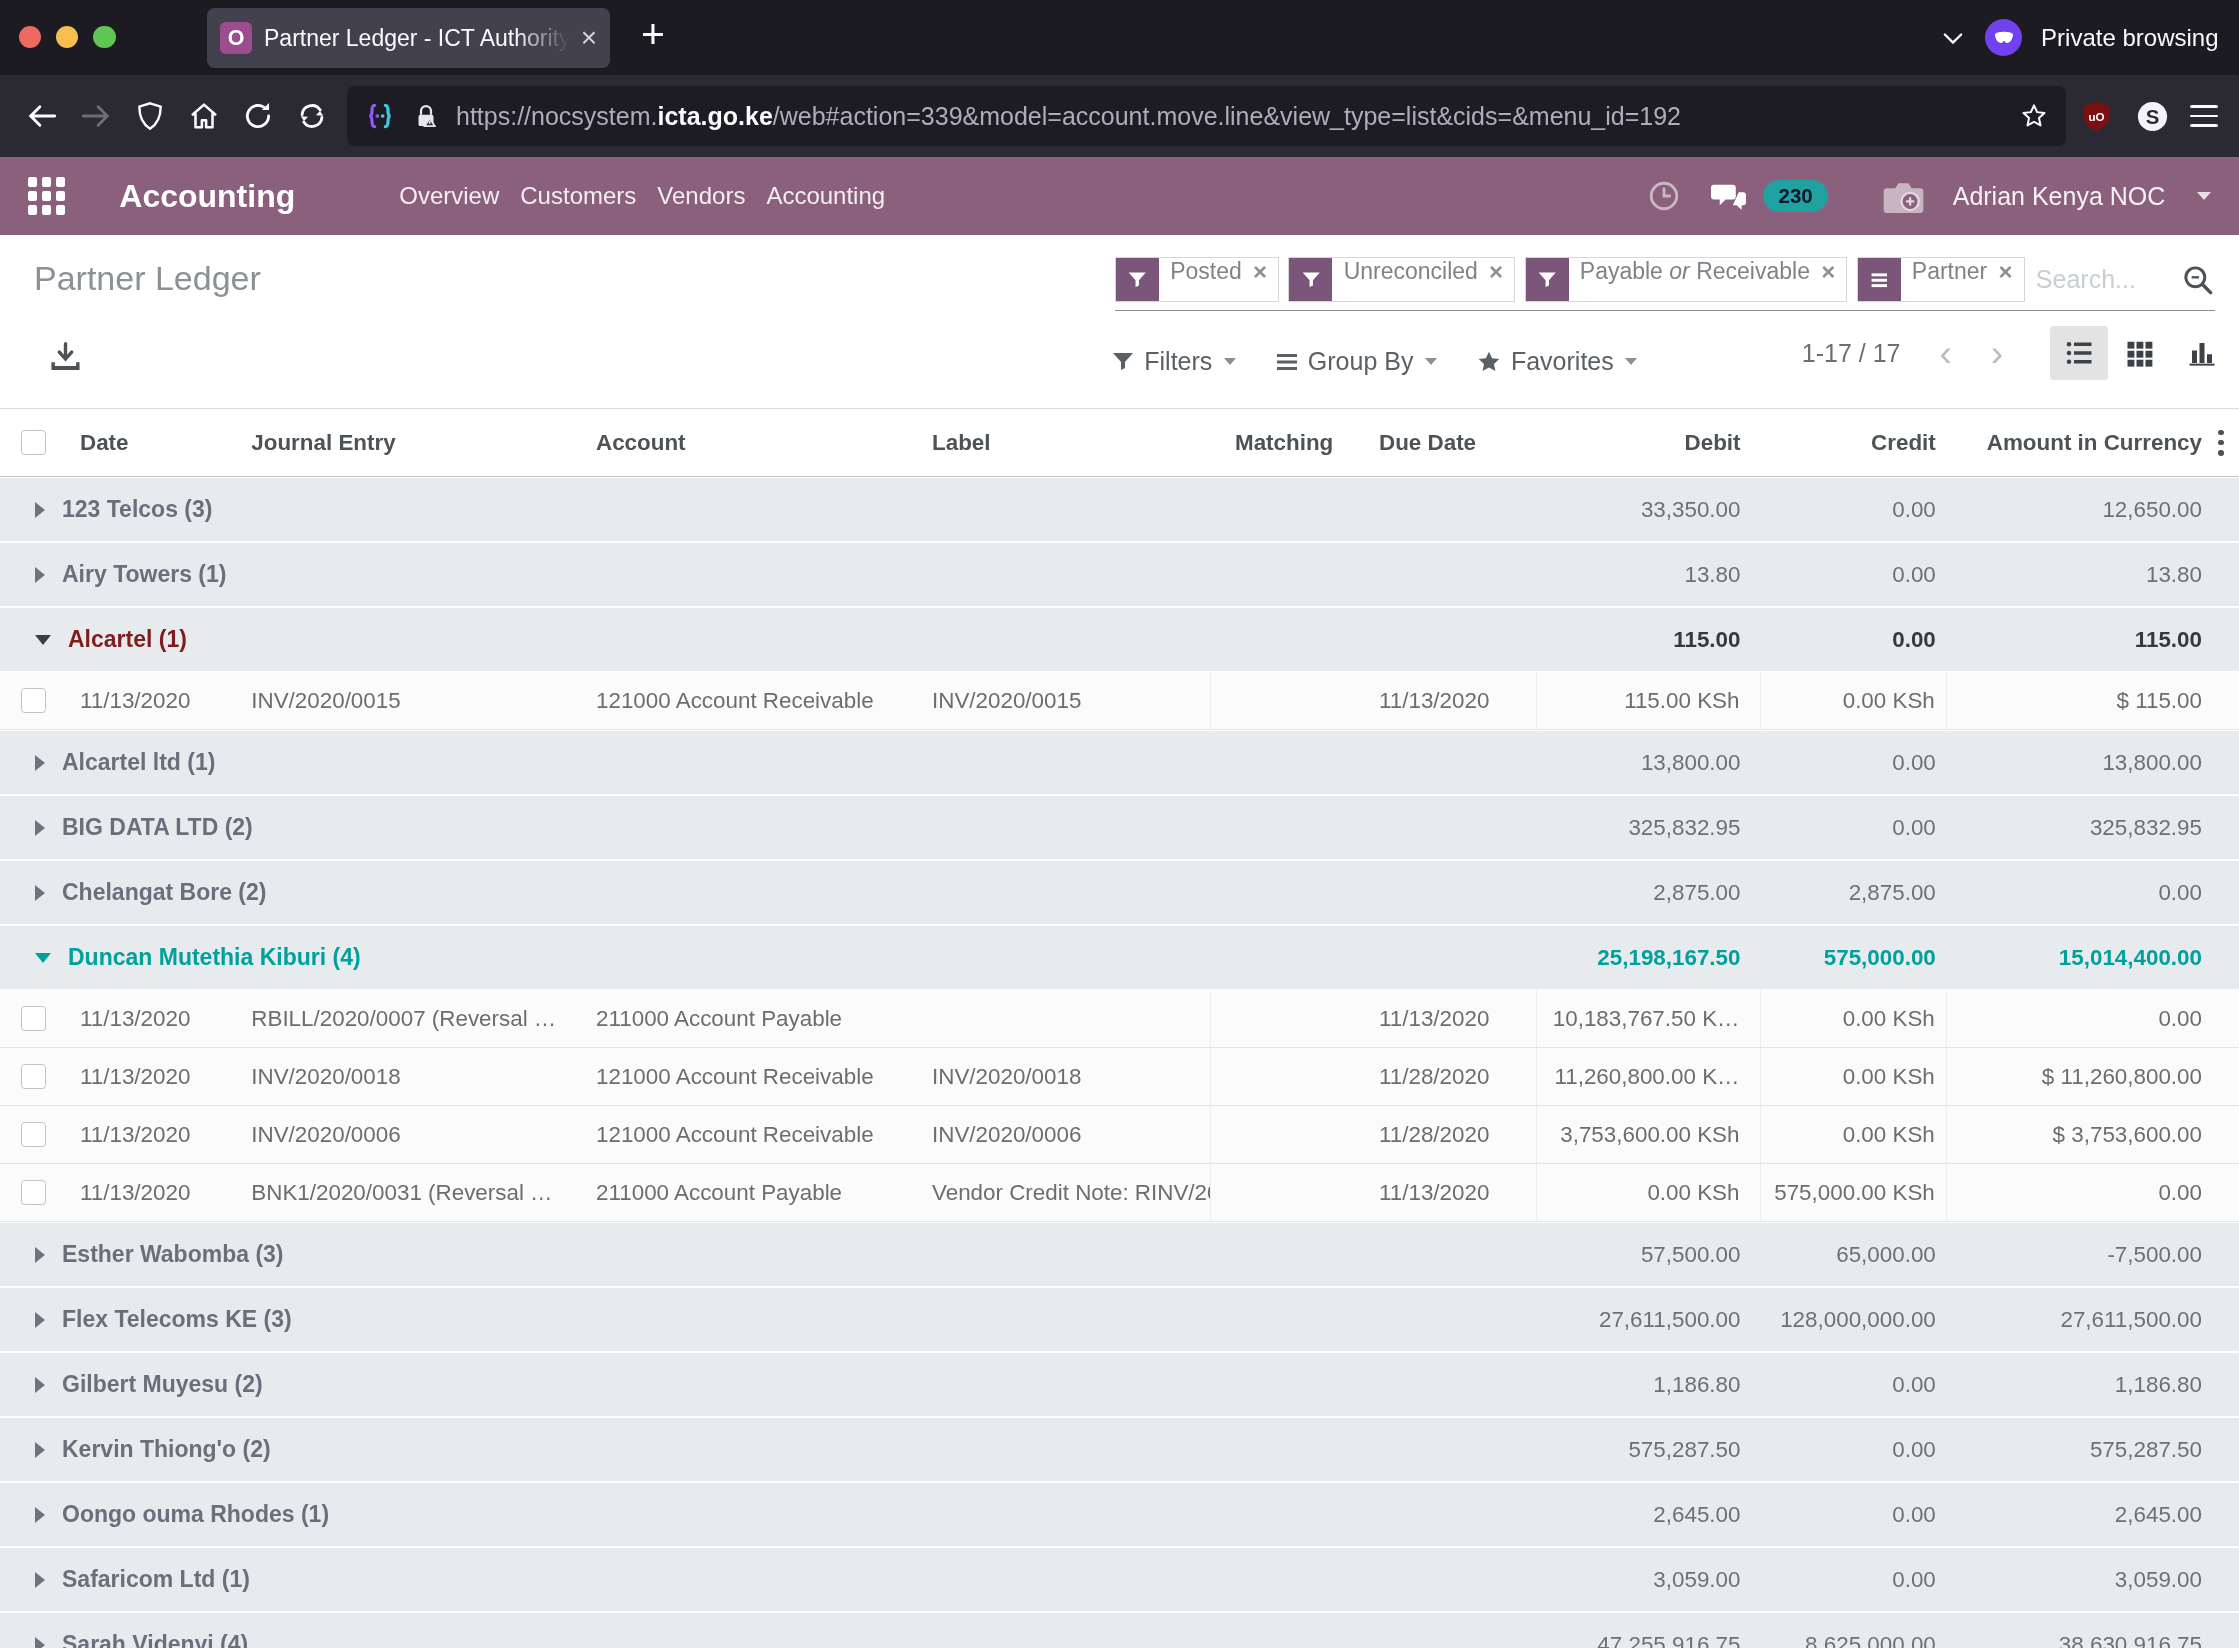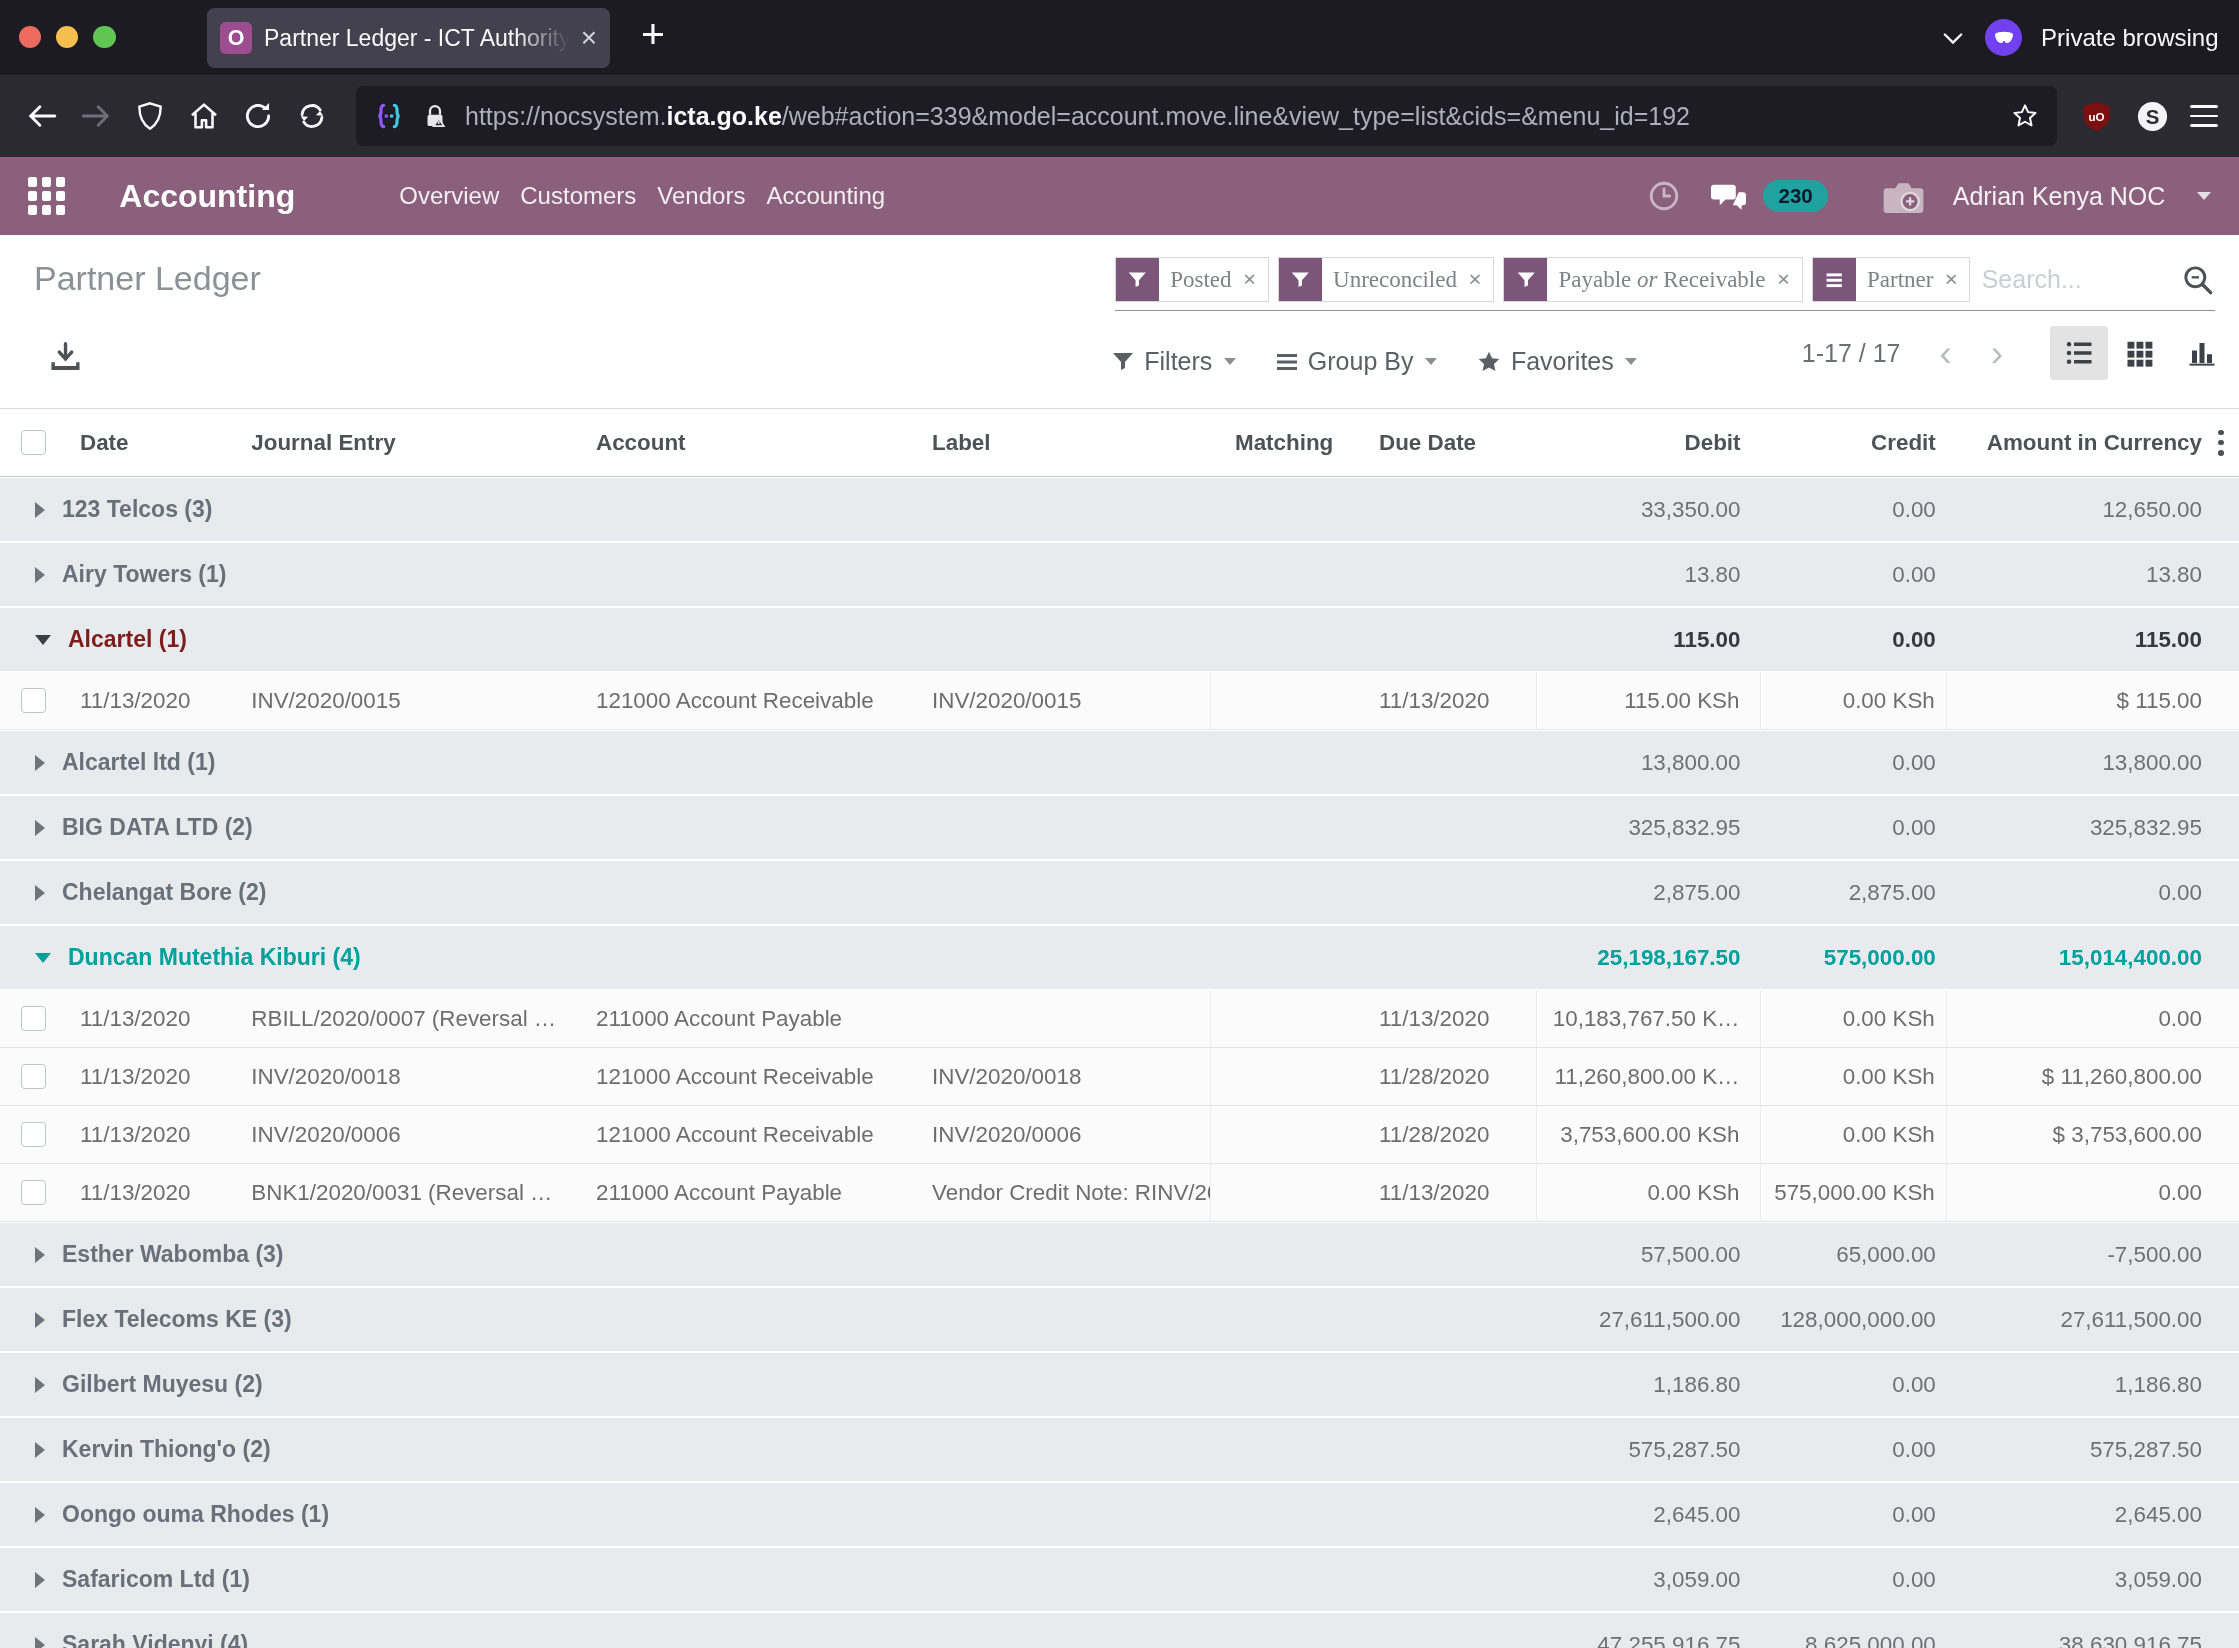--- a/index.html
+++ b/index.html
@@ -21,21 +21,21 @@
   .newtab { position: absolute; left: 641px; top: 11.2px; color: #fbfbfe; font-size: 41px; font-weight: 300; }
   .tab-right { position: absolute; right: 20.5px; top: 0; height: 75px; display: flex; align-items: center; gap: 18.6px; }
   .pb-badge { width: 37px; height: 37px; border-radius: 50%; background: #7141f0; display: flex;
     align-items: center; justify-content: center; }
   .pb-label { color: #fbfbfe; font-size: 24px; }
 
   .toolbar { height: 82px; background: #2b2a33; display: flex; align-items: center; padding: 0 15px; }
   .tool-btn { width: 54px; height: 54px; display: flex; align-items: center; justify-content: center;
     border-radius: 5.6px; flex: none; }
   .urlbar { flex: 1; height: 60px; background: #1d1c25; border-radius: 7.5px; display: flex;
-    align-items: center; padding: 0 17px; gap: 15px; margin: 0 17px; min-width: 0; }
+    align-items: center; padding: 0 17px; gap: 15px; margin: 0 8px; min-width: 0; }
   .url-text { flex: 1; font-size: 25px; color: #aeaeb9; white-space: nowrap; overflow: hidden; }
   .url-text .domain { color: #fbfbfe; font-weight: 600; }
   .right-icons { display: flex; align-items: center; gap: 20.5px; padding: 0 5.6px; }
   .ham { display: flex; flex-direction: column; gap: 6.5px; }
   .ham span { width: 28px; height: 2.8px; background: #fbfbfe; border-radius: 1.9px; }
 
   
   .app-header { height: 78px; background: #8b607c; display: flex; align-items: center;
     padding: 0 28px; color: #fff; }
   .apps-grid { display: grid; grid-template-columns: repeat(3,9.3px); grid-gap: 4.7px; margin-right: 54px; }
@@ -52,21 +52,21 @@
 
   
   .control-panel { position: relative; height: 173px; background: #fff; }
   .cp-title { position: absolute; left: 34px; top: 24px; font-size: 34px; color: #8c9196; }
   .export-btn { position: absolute; left: 47px; top: 104px; }
   .searchbar { position: absolute; left: 1115px; right: 24px; top: 22.4px; display: flex;
     align-items: center; gap: 11.2px; padding-bottom: 7.5px; border-bottom: 0.9px solid #8e8e8e; }
   .facet-list { display: flex; gap: 9.3px; }
   .facet { display: flex; align-items: stretch; border: 0.9px solid #d7d7d7; background: #fff; height: 45px; }
   .facet-ico { width: 43px; background: #7c557b; color: #fff; display: flex; align-items: center; justify-content: center; }
-  .facet-body { display: flex; align-items: center; gap: 11.2px; padding: 0 11.2px; font-size: 23px; color: #7e8388; font-family: Liberation Serif, serif; }
+  .facet-body { display: flex; align-items: flex-start; gap: 11.2px; padding: 0 11.2px; font-size: 23px; color: #7e8388; }
   .facet-body em { font-style: italic; }
   .facet-x { color: #8a9097; font-weight: 700; font-size: 24px; }
   .search-input { flex: 1; border: none; outline: none; background: transparent; font-size: 25px;
     color: #555; min-width: 56px; font-family: inherit; }
   .search-input::placeholder { color: #c9ced3; }
   .cp-controls { position: absolute; left: 1111px; top: 112px; display: flex; align-items: center;
     gap: 39px; font-size: 25px; color: #5b6065; }
   .cp-drop { display: flex; align-items: center; gap: 9.3px; }
   .cp-drop .dcaret { width: 0; height: 0; border-left: 6.5px solid transparent; border-right: 6.5px solid transparent;
     border-top: 7.5px solid #8a8f94; margin-left: 1.9px; }

